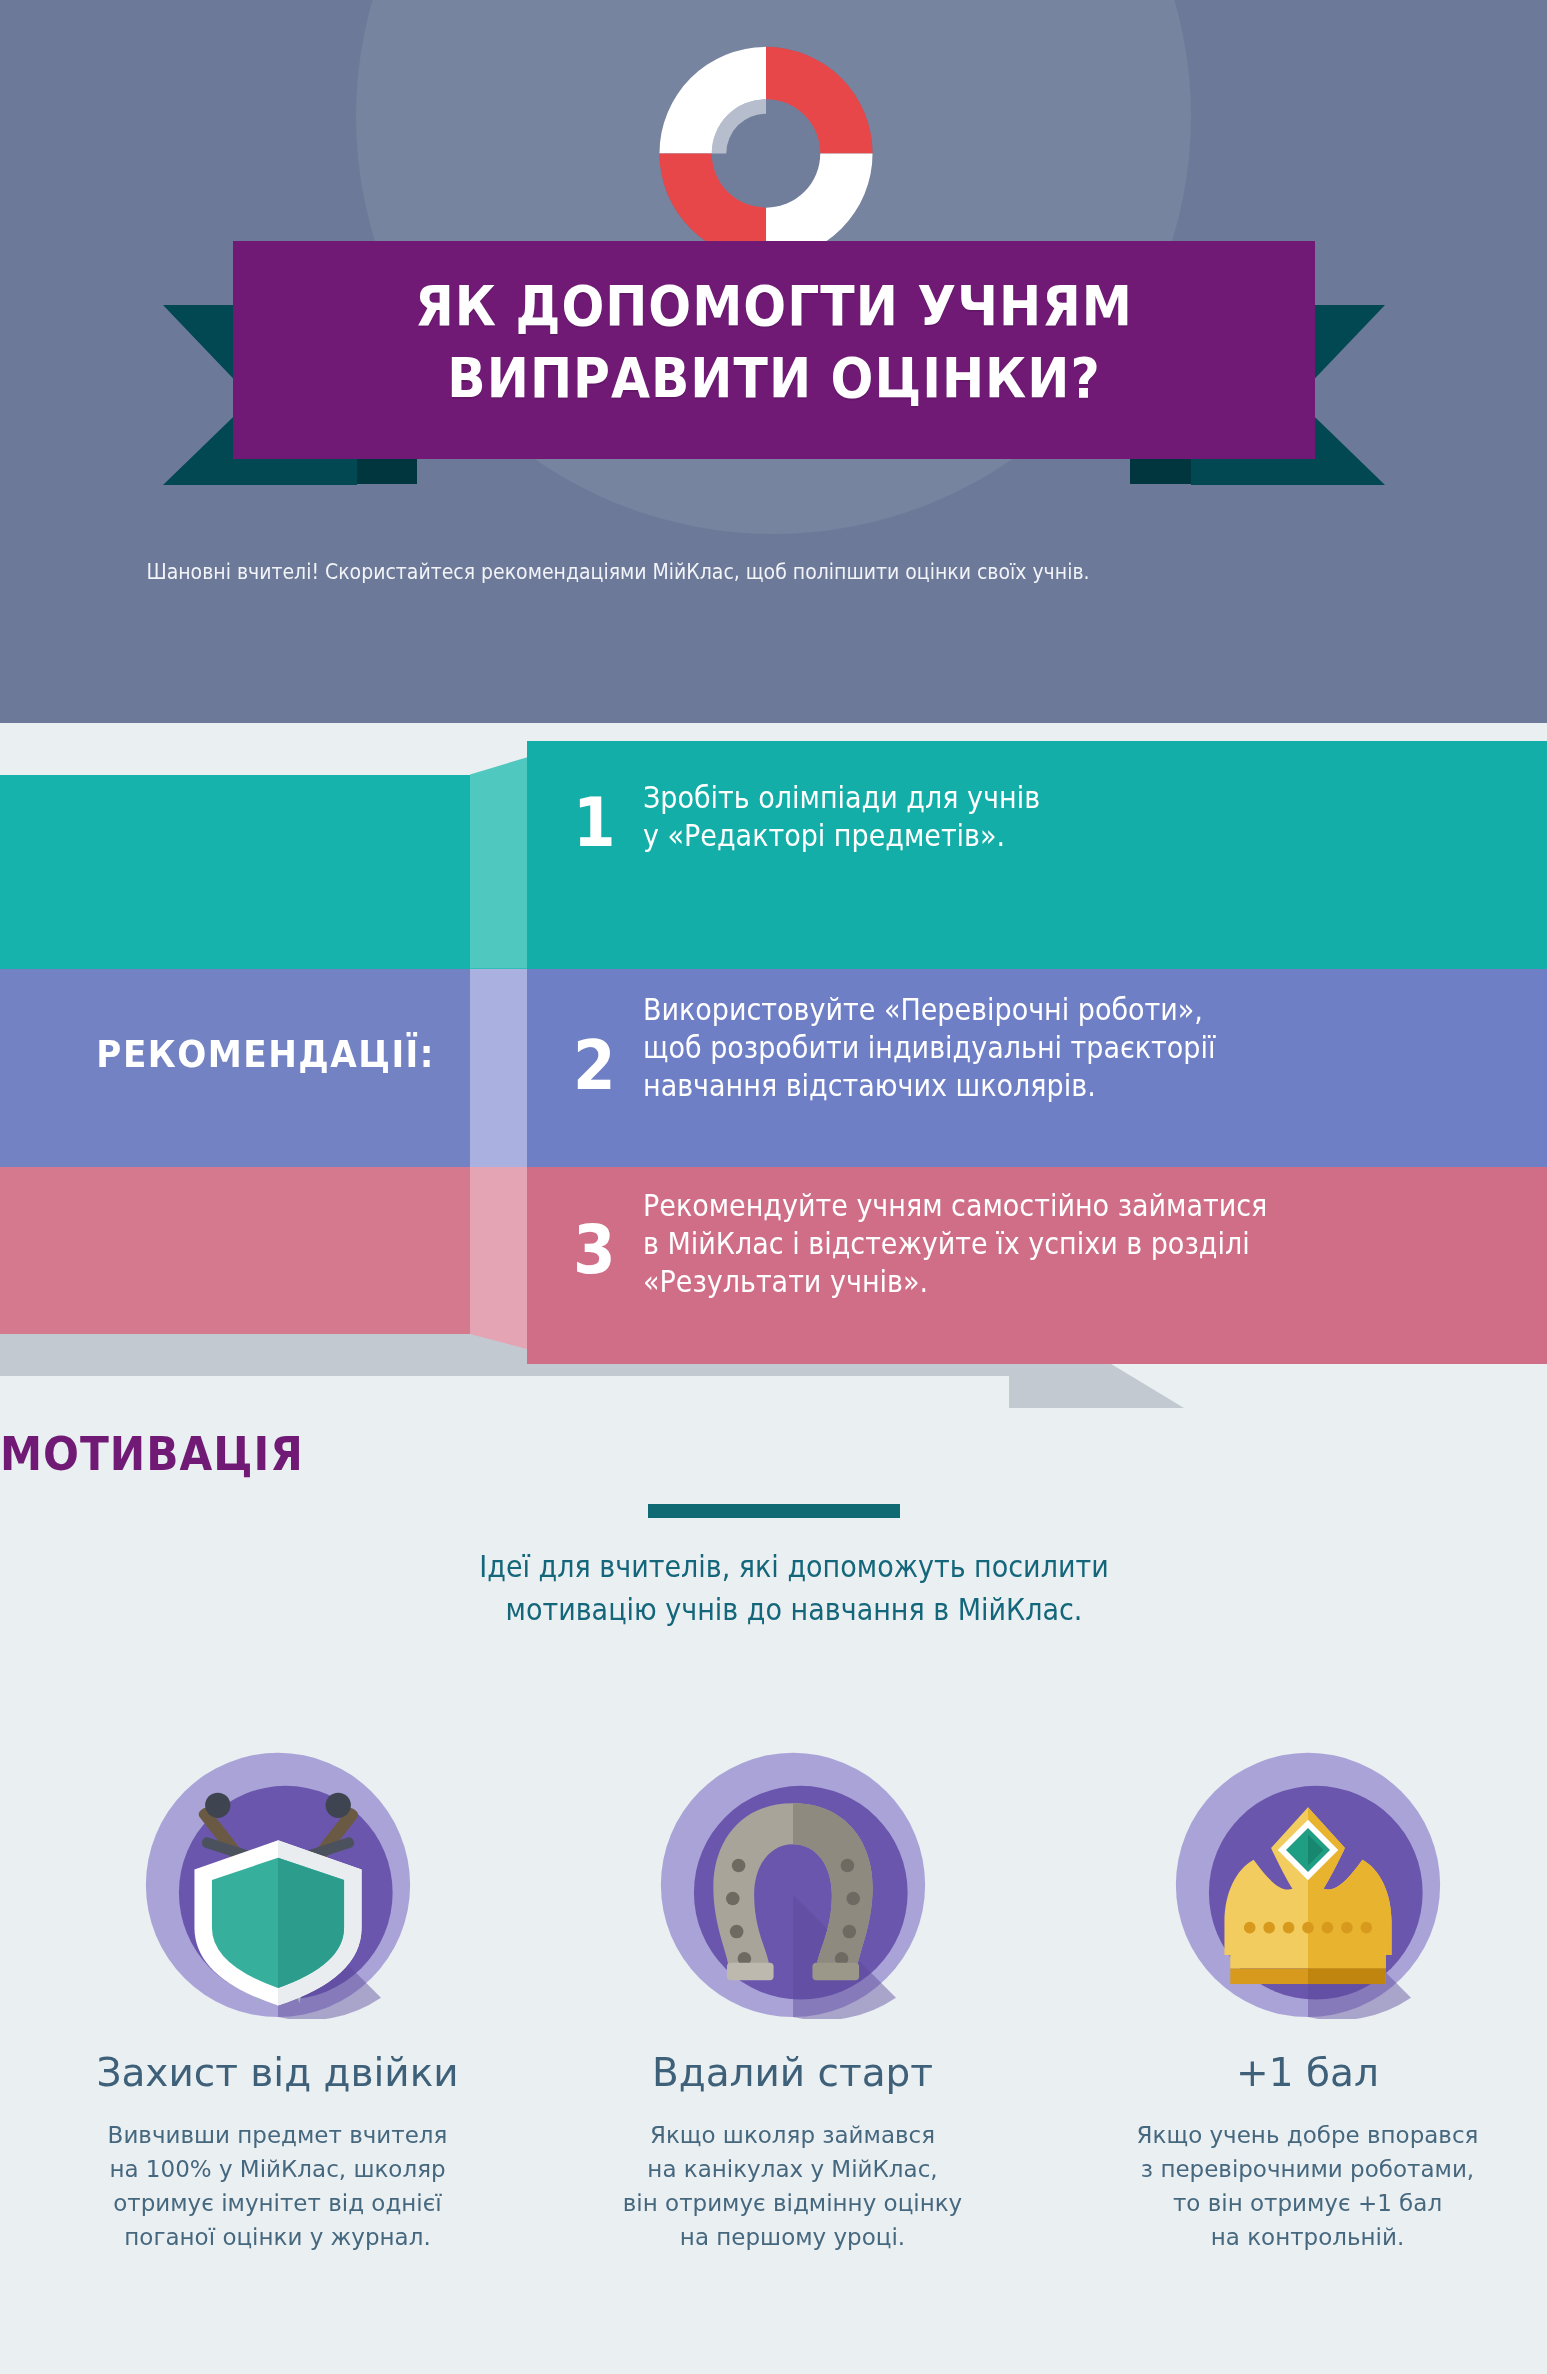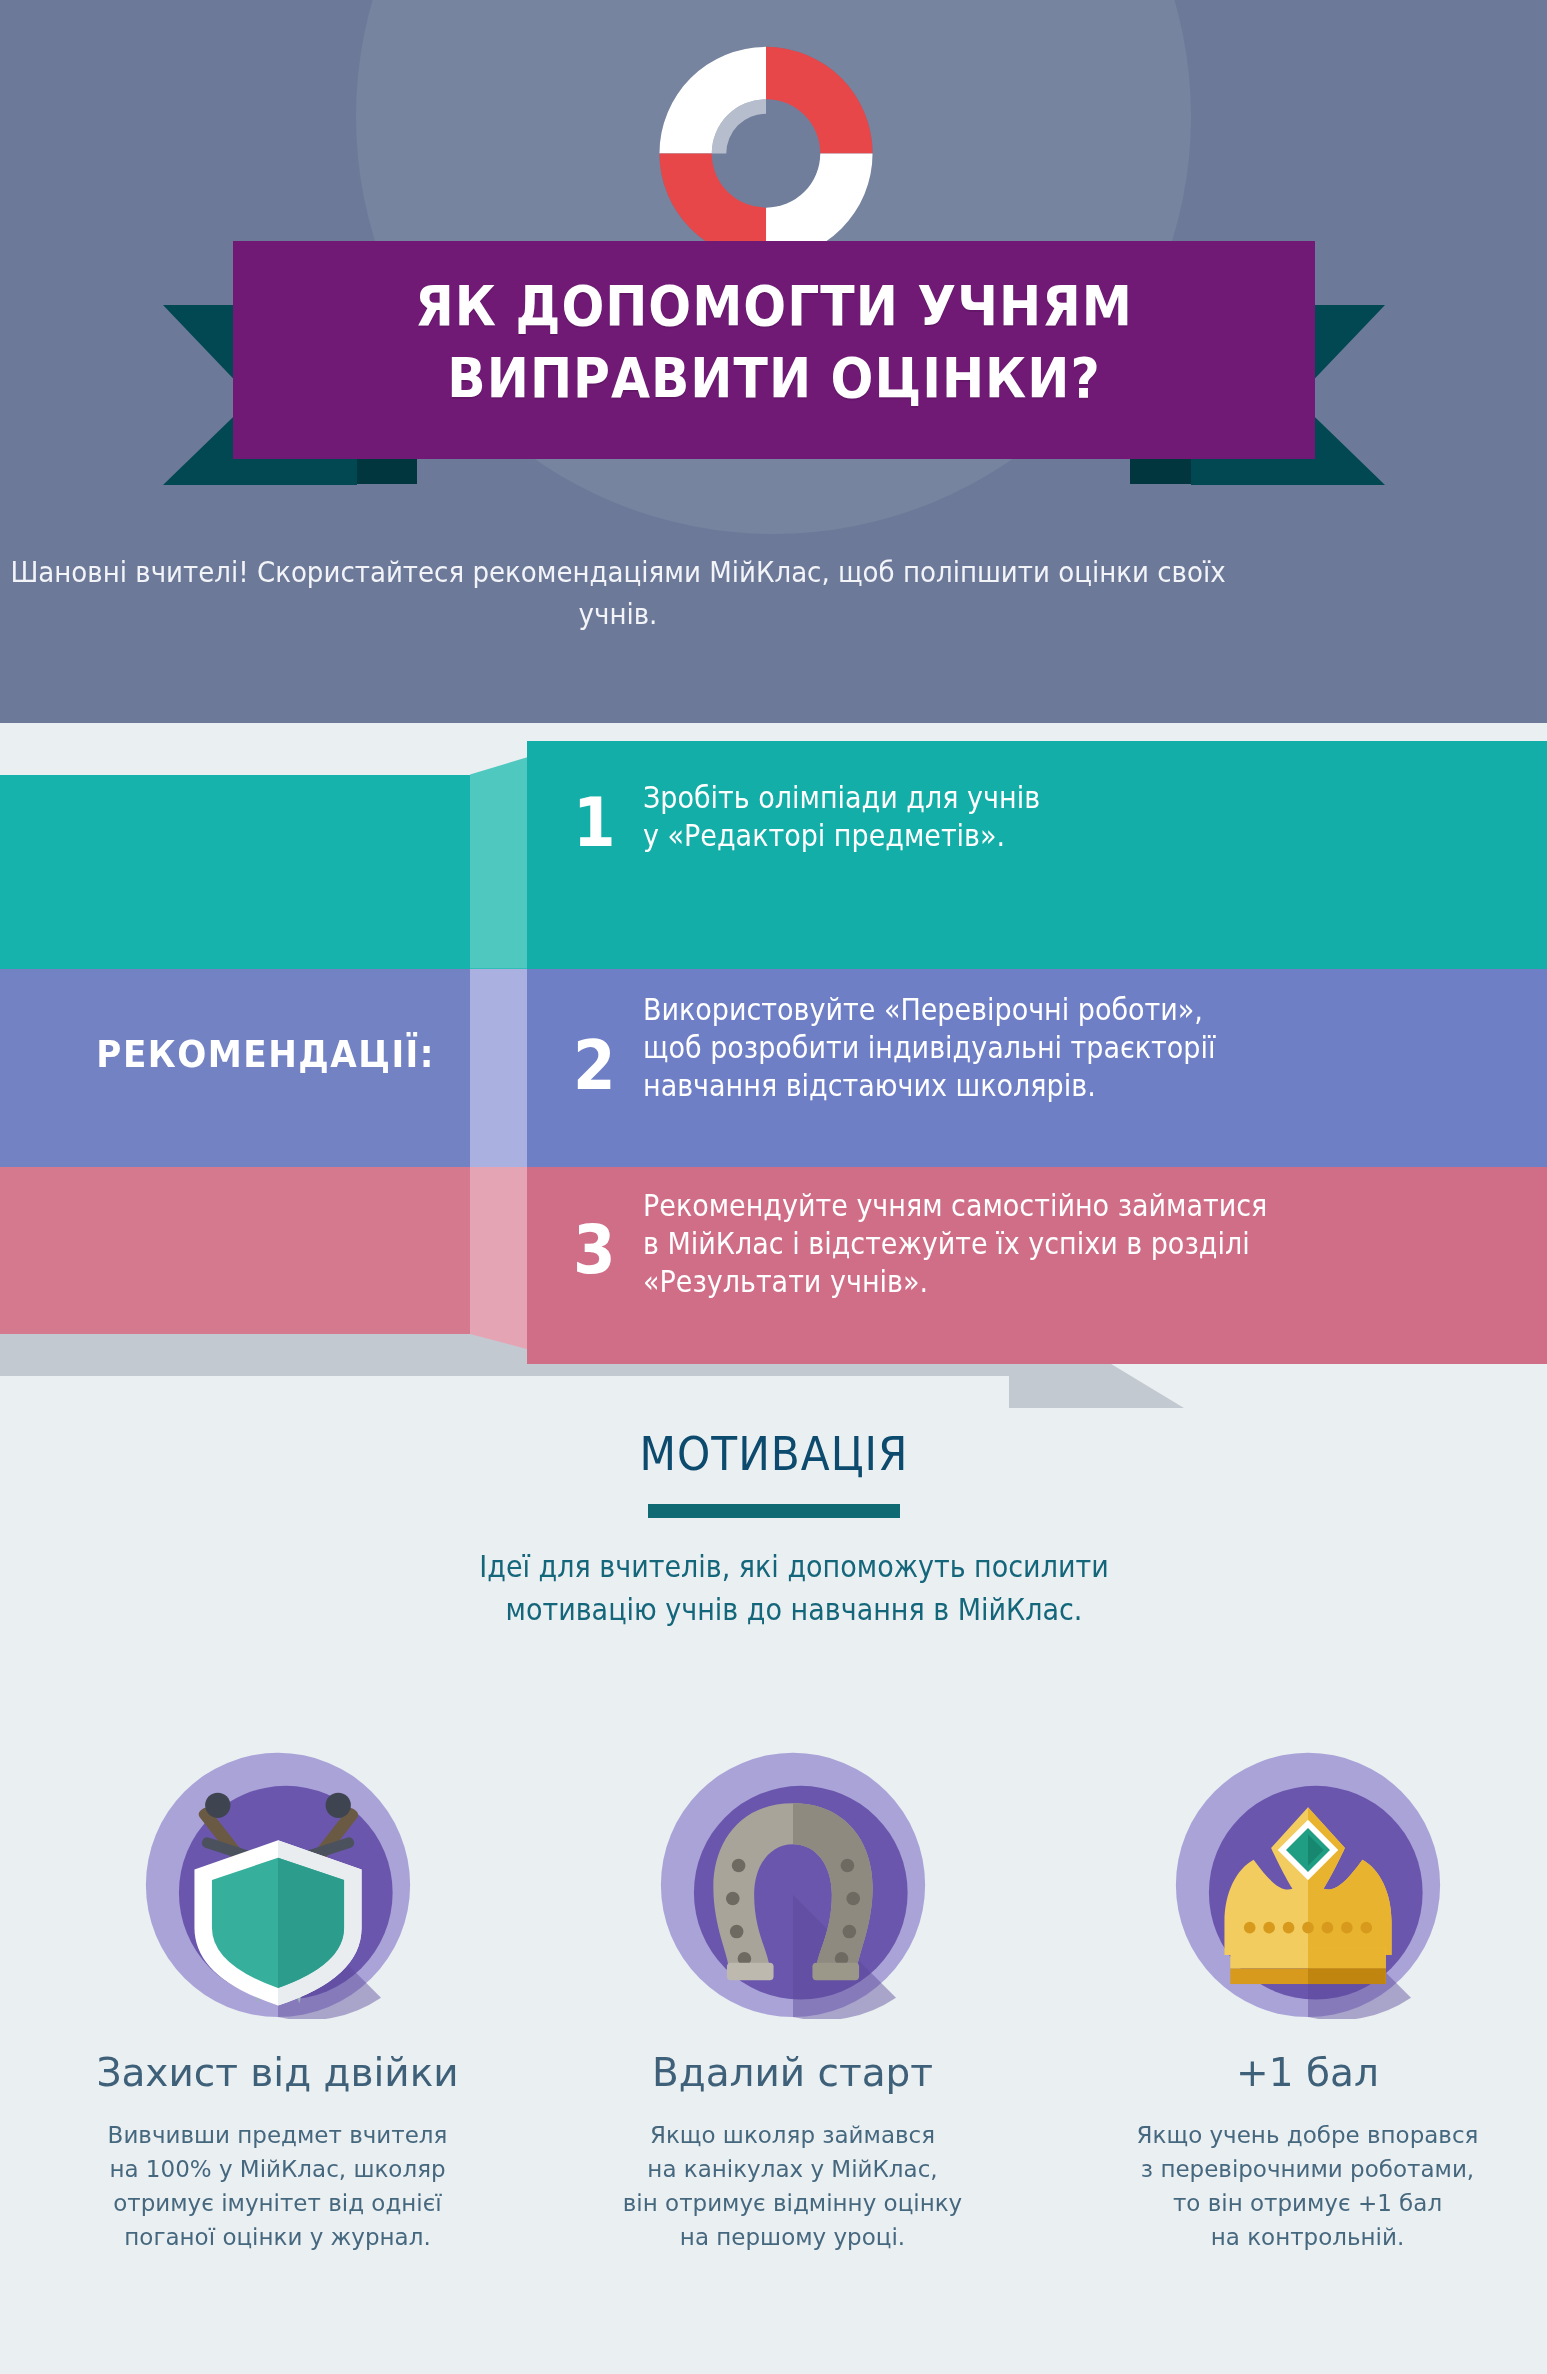--- a/index.html
+++ b/index.html
@@ -47,21 +47,21 @@
     color:#fff; text-align:center;
     font-family:"DejaVu Sans Condensed","Liberation Sans Narrow","Liberation Sans",sans-serif;
     font-weight:bold; font-size:56px; line-height:72px;
     letter-spacing:1px; padding-top:29px;
     text-shadow:0 1.9px 0 rgba(0,0,0,0.10);
   }
   #hero-sub {
     position:absolute; left:0; top:551px; width:1236px;
     text-align:center; color:#f2f4f8;
     font-family:"DejaVu Sans Condensed","Liberation Sans Narrow","Liberation Sans",sans-serif;
-    font-size:29px; line-height:42px;
+    font-size:21px; line-height:42px;
   }
 
   
   #rec { position:absolute; left:0; top:723px; width:1548px; height:660px; }
   .band { position:absolute; left:0; width:1548px; }
   #band1 { top:17.5px;  height:228px; }
   #band2 { top:246px; height:199px; }
   #band3 { top:444px; height:197px; }
 
   .band-left {
@@ -109,23 +109,23 @@
   #rec-row3 .rec-num { padding-top:29px; }
   .rec-text {
     color:#fff;
     font-family:"DejaVu Sans Condensed","Liberation Sans Narrow","Liberation Sans",sans-serif;
     font-size:30px; line-height:38px; white-space:pre-line;
   }
 
   
   #mot { position:absolute; left:0; top:1426px; width:1548px; }
   #mot-title {
-    text-align:center; color:#0c4a6e;
-    font-family:"DejaVu Sans Condensed","Liberation Sans Narrow","Liberation Sans",sans-serif;
-    font-weight:normal; font-size:47px; letter-spacing:1px;
+    color:#701a75;
+    font-family:"DejaVu Sans Condensed","Liberation Sans Narrow","Liberation Sans",sans-serif;
+    font-weight:bold; font-size:47px; letter-spacing:1px;
   }
   #mot-rule { width:252px; height:13.6px; background:#106a73; margin:23px auto 0; }
   #mot-sub {
     text-align:center; color:#14667a; margin-top:27px;
     font-family:"DejaVu Sans Condensed","Liberation Sans Narrow","Liberation Sans",sans-serif;
     font-size:30px; line-height:43px; white-space:pre-line;padding-left:40px;
   }
 
   
   #cards { position:absolute; left:0; top:1747px; width:1548px; display:flex; }

